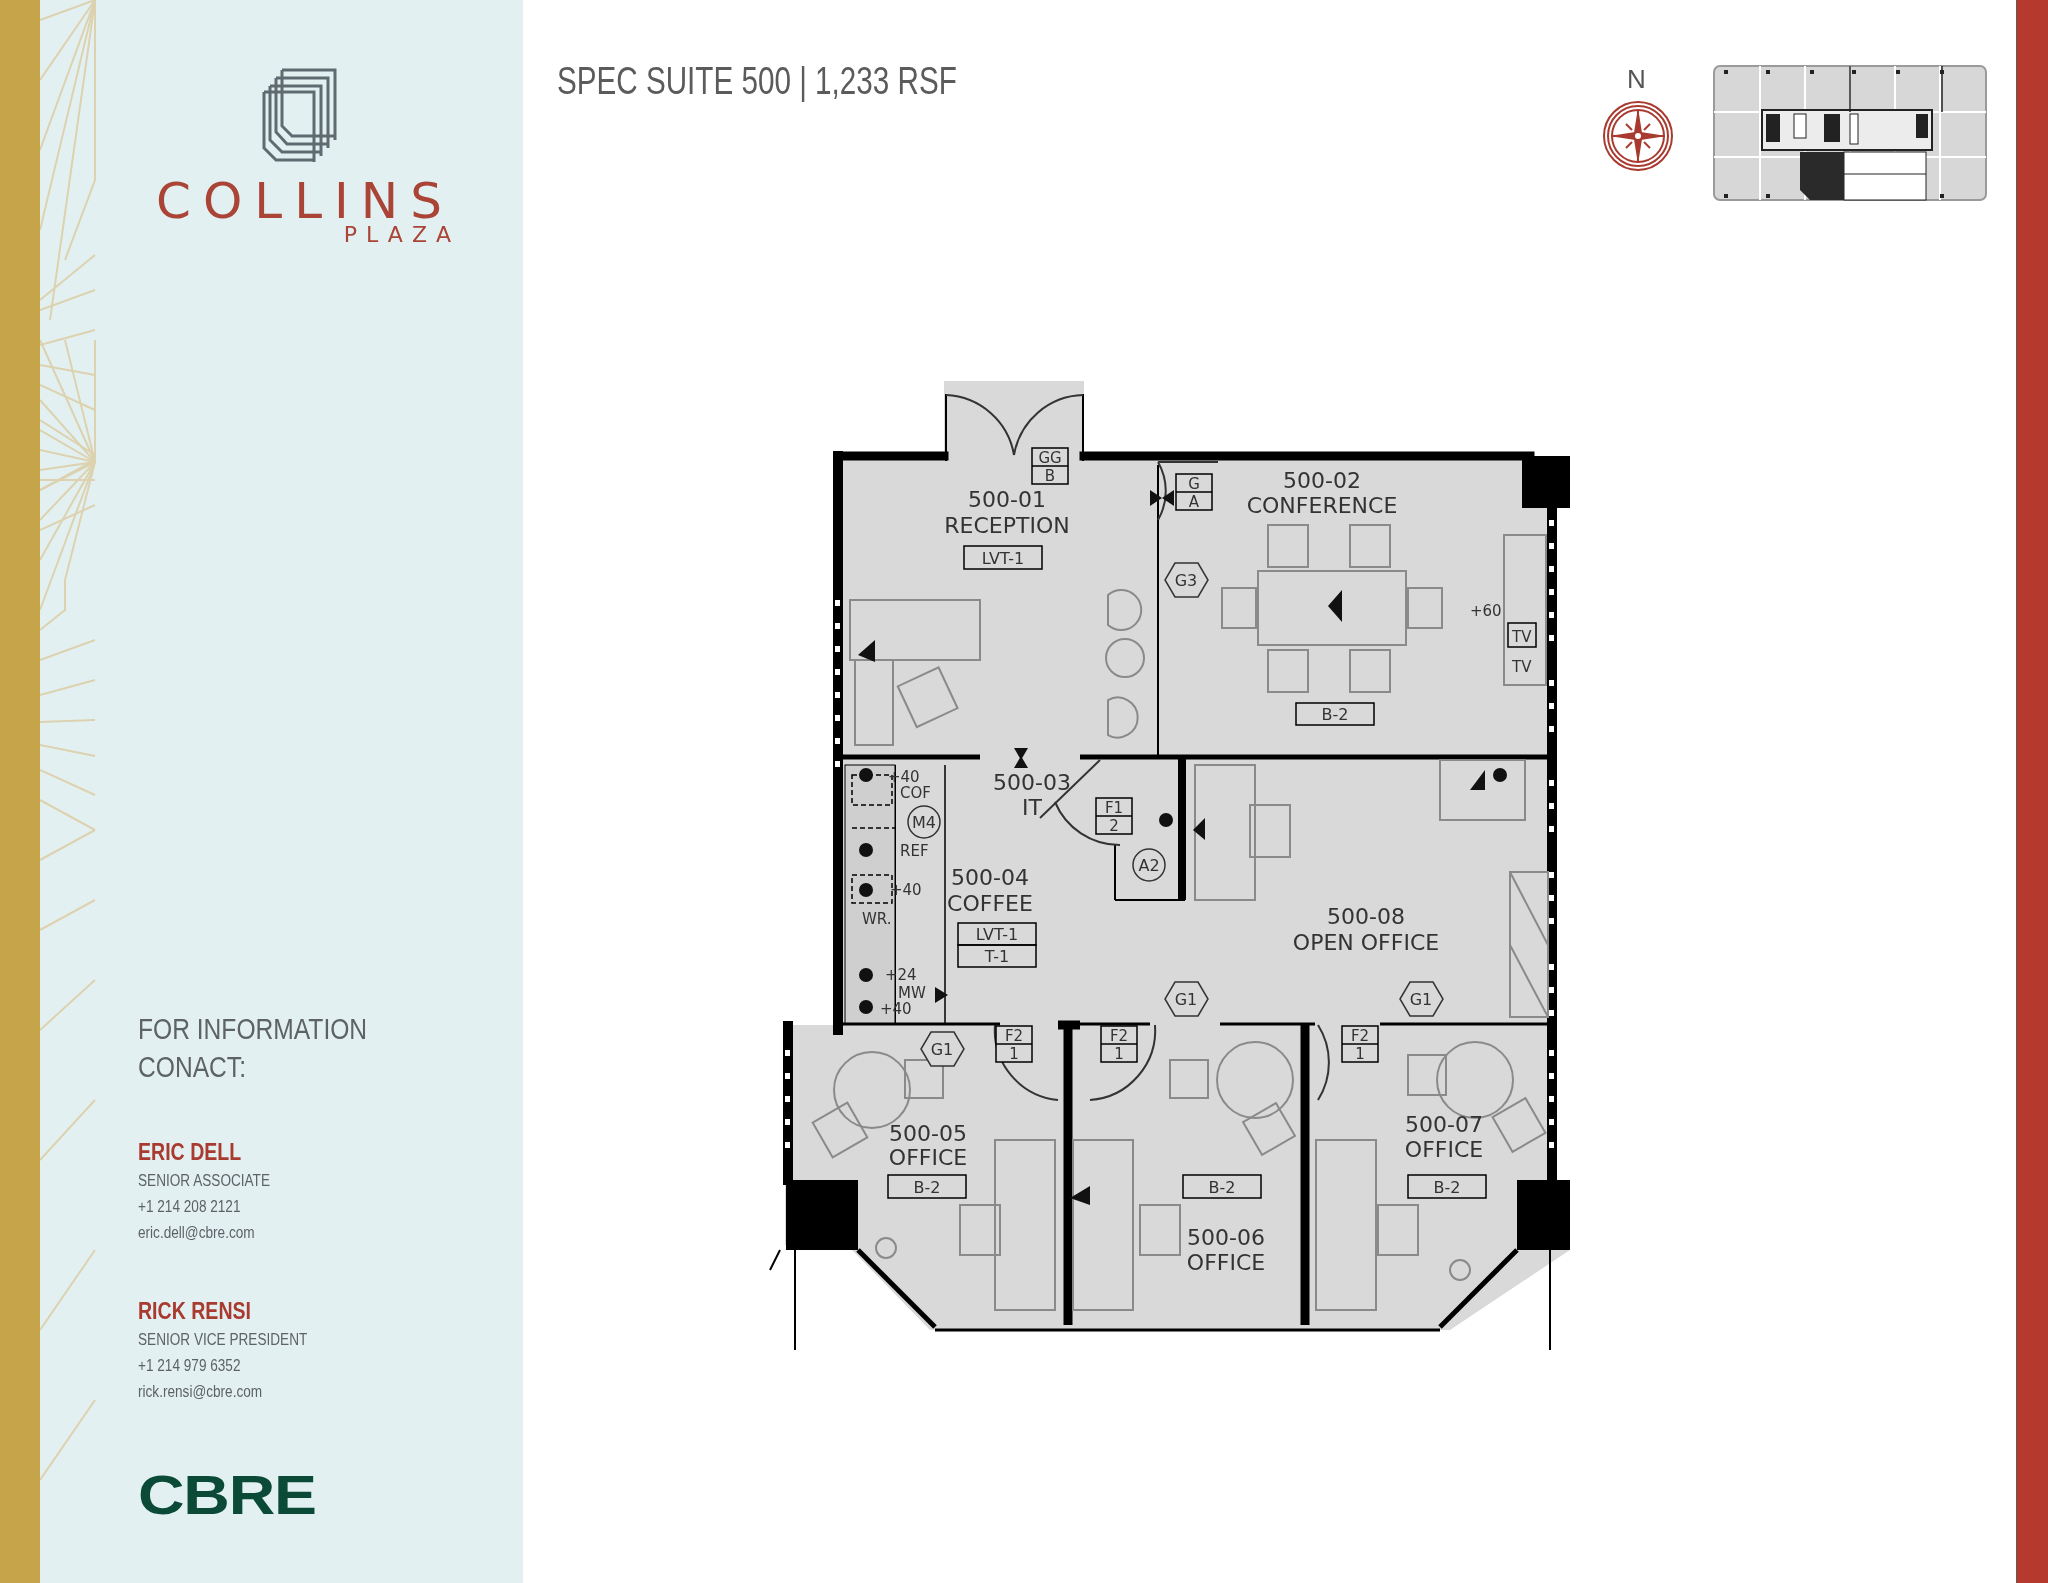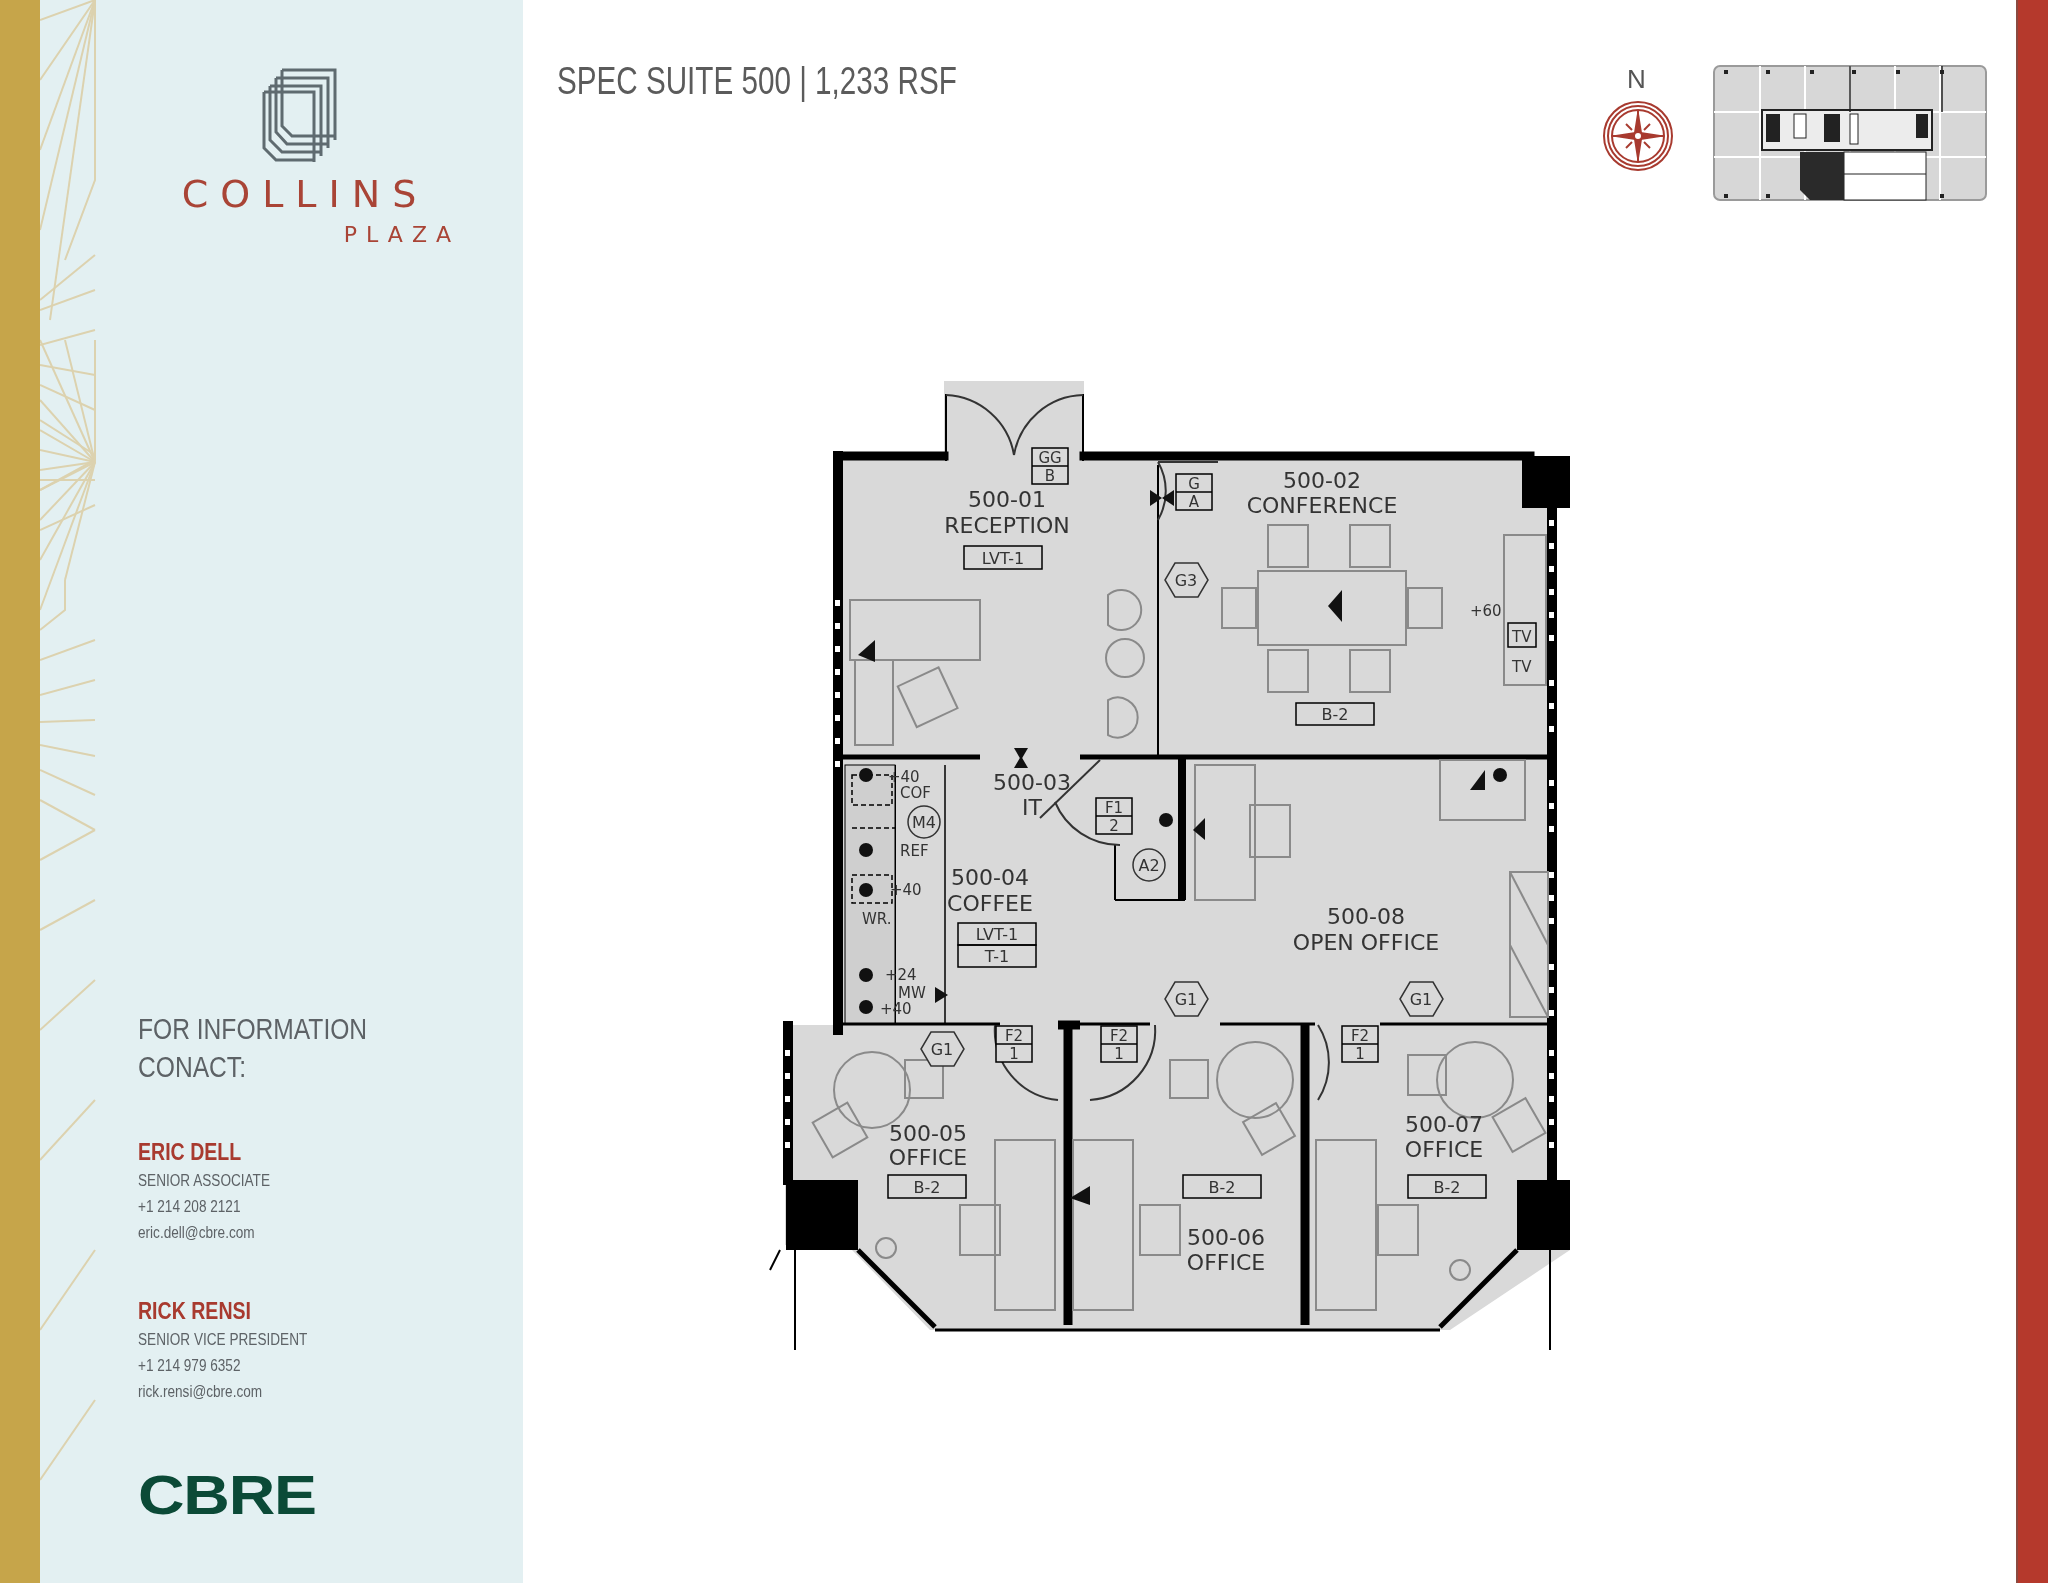--- a/index.html
+++ b/index.html
@@ -2,21 +2,21 @@
 <html><head>
 <meta charset="utf-8">
 <style>
   html,body{margin:0;padding:0;}
   body{width:2048px;height:1583px;position:relative;overflow:hidden;background:#ffffff;font-family:"Liberation Sans",sans-serif;}
   .gold{position:absolute;left:0;top:0;width:40px;height:1583px;background:#c6a54a;}
   .sidebar{position:absolute;left:40px;top:0;width:483px;height:1583px;background:#e3f0f2;overflow:hidden;}
   .rays{position:absolute;left:0;top:0;}
   .redbar{position:absolute;left:2016px;top:0;width:32px;height:1583px;background:#b5392c;border-left:2px solid #8a4a40;}
   .logo-mark{position:absolute;left:262px;top:68px;}
-  .brand-name{position:absolute;left:150px;top:172px;width:310px;text-align:center;color:#a94436;font-size:38px;letter-spacing:12px;font-family:"DejaVu Sans",sans-serif;font-weight:normal;}
+  .brand-name{position:absolute;left:150px;top:172px;width:310px;text-align:center;color:#a94436;font-size:50px;letter-spacing:12px;font-family:"DejaVu Sans",sans-serif;font-weight:normal;}
   .brand-sub{position:absolute;left:150px;top:222px;width:310px;text-align:right;color:#a94436;font-size:22px;letter-spacing:9px;font-family:"DejaVu Sans",sans-serif;}
   .info-head{position:absolute;left:138px;top:1010px;color:#5d6266;font-size:30px;line-height:38px;font-family:"Liberation Sans",sans-serif;transform:scaleX(0.82);transform-origin:left top;}
   .contact{position:absolute;left:138px;transform:scaleX(0.85);transform-origin:left top;}
   .contact .name{color:#a83a2f;font-size:23px;font-weight:bold;line-height:28px;}
   .contact .role{color:#5d6266;font-size:16px;line-height:26px;margin-top:2px;}
   .contact .phone{color:#5d6266;font-size:16px;line-height:26px;}
   .contact .email{color:#5d6266;font-size:16px;line-height:26px;}
   .cbre{position:absolute;left:138px;top:1462px;color:#0b4a37;font-size:56px;font-weight:bold;font-family:"Liberation Sans",sans-serif;letter-spacing:-1px;transform:scaleX(1.15);transform-origin:left top;}
   .title{position:absolute;left:557px;top:60px;color:#5b5b5b;font-size:38px;font-family:"Liberation Sans",sans-serif;transform:scaleX(0.78);transform-origin:left top;white-space:nowrap;}
   .compass-n{position:absolute;left:1627px;top:64px;color:#555;font-size:26px;font-family:"Liberation Sans",sans-serif;}

